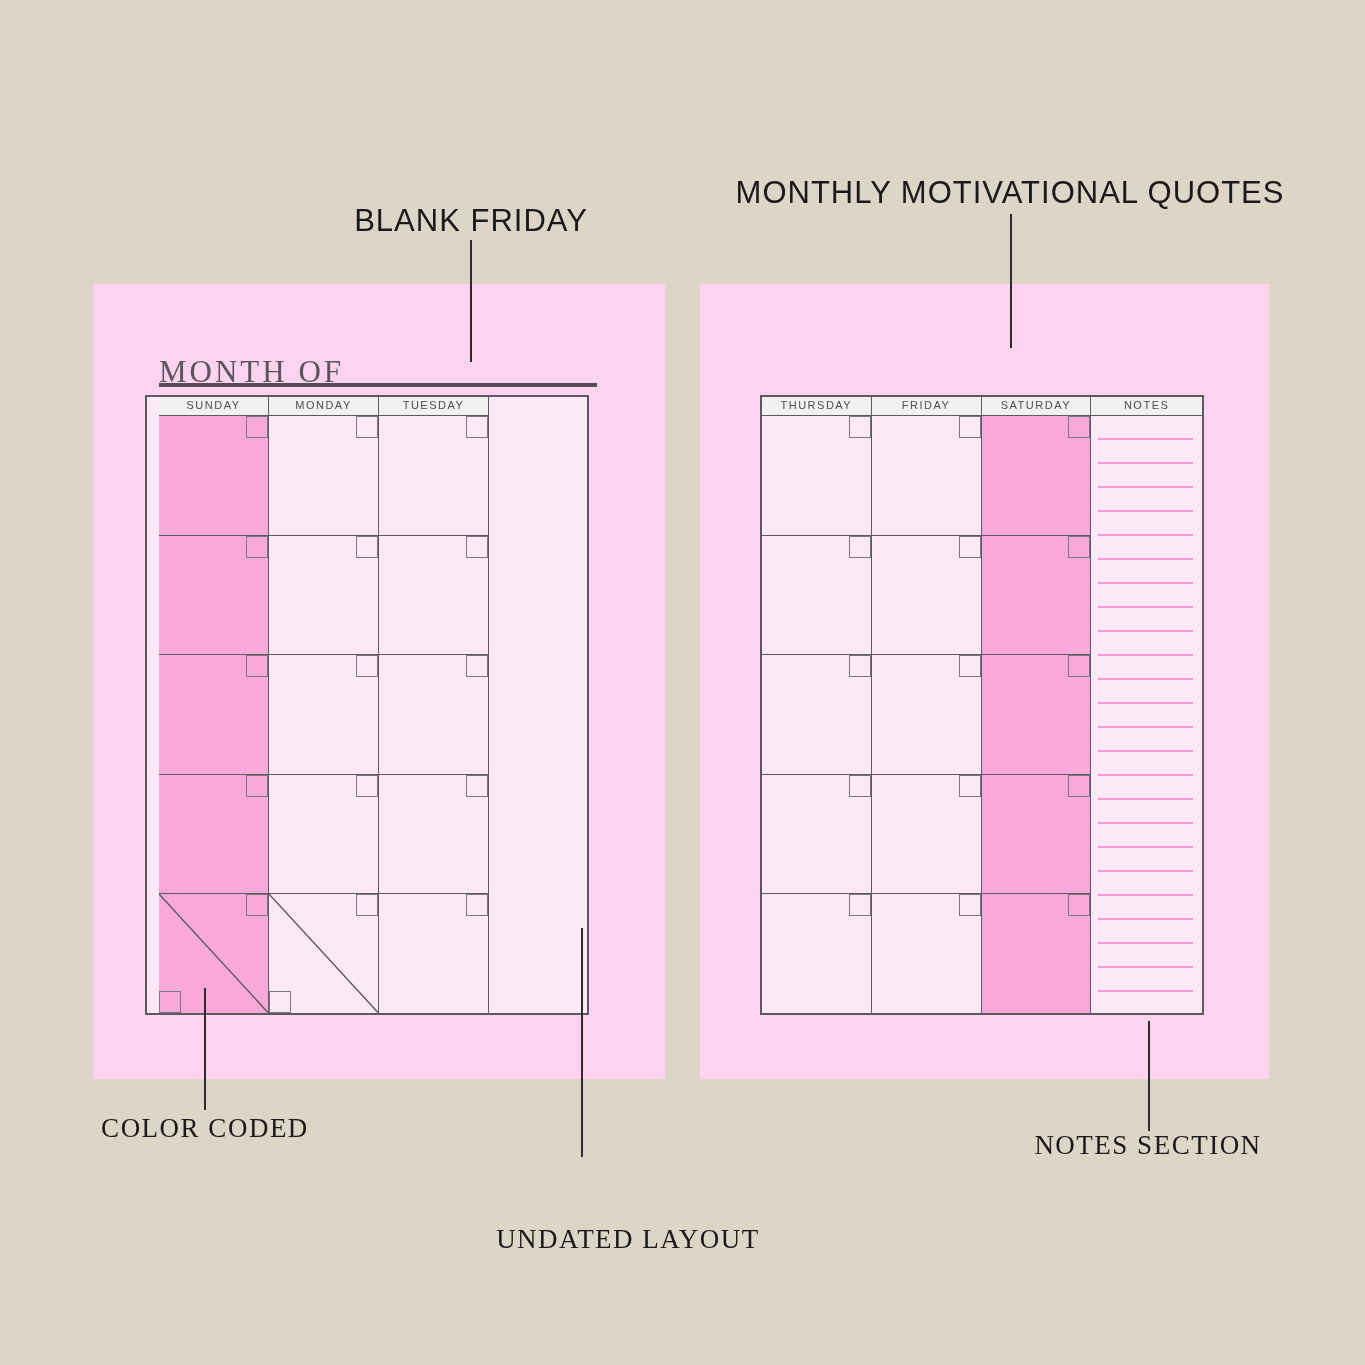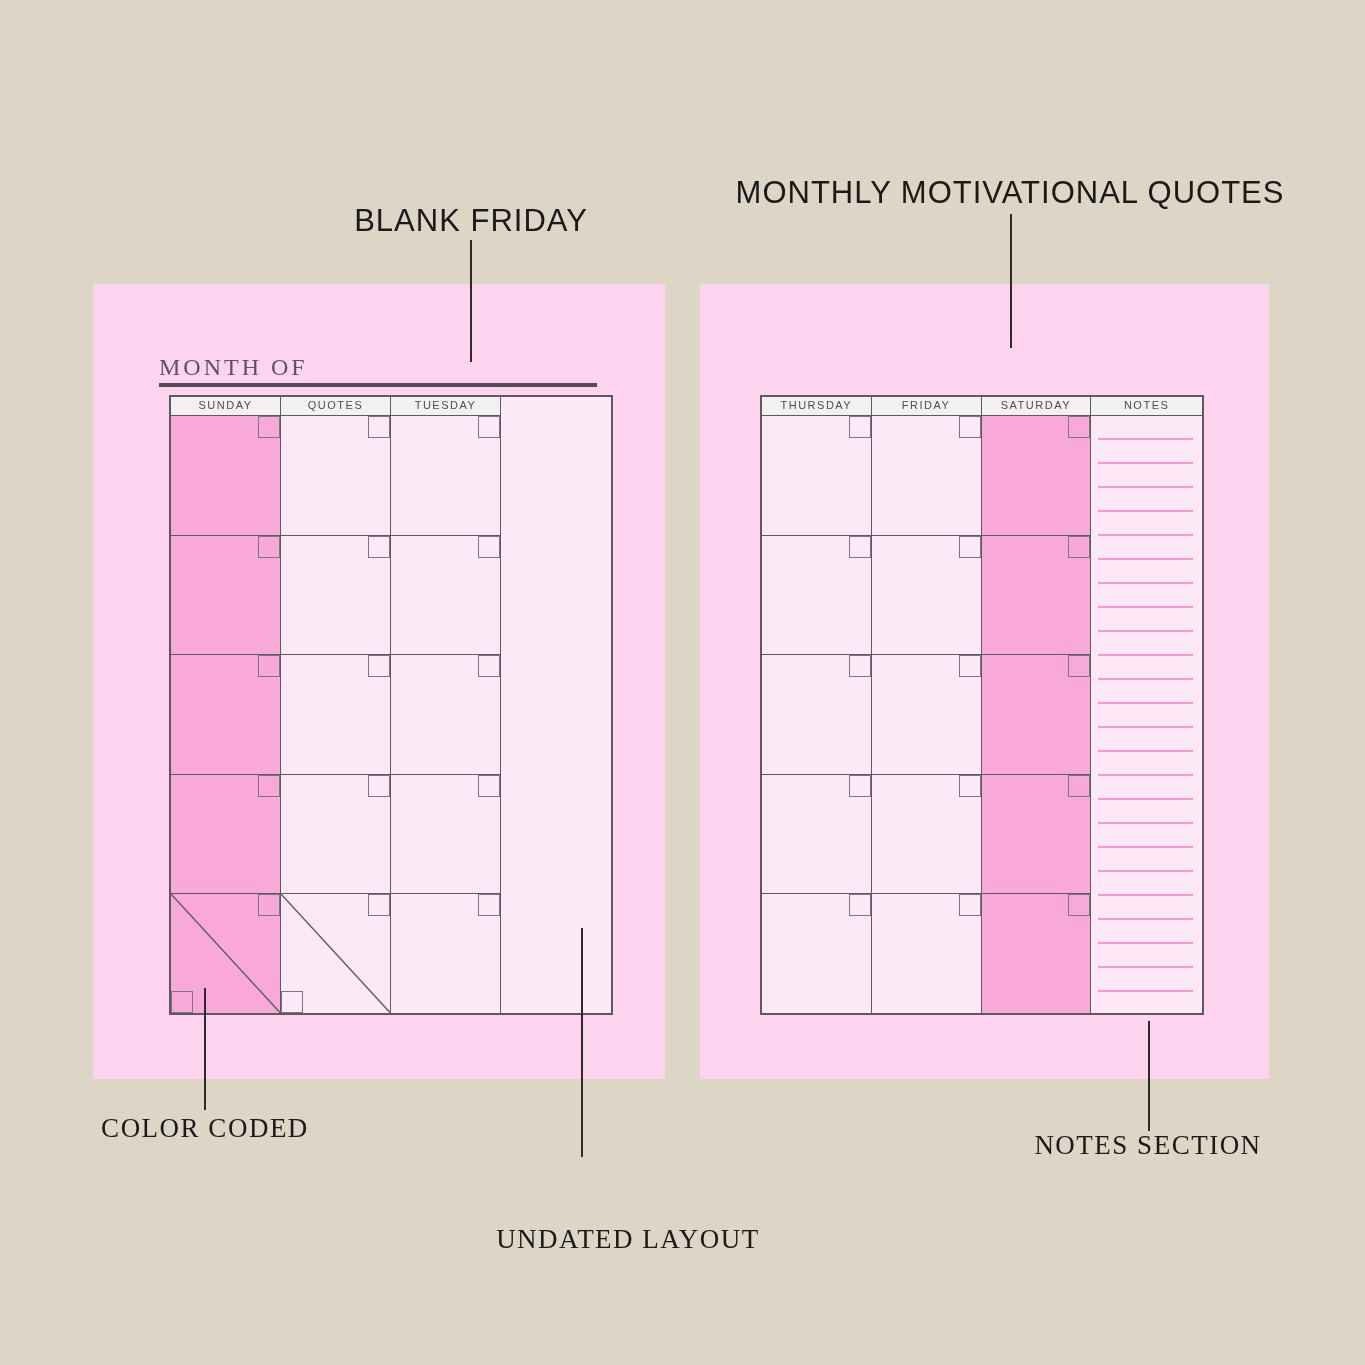--- a/index.html
+++ b/index.html
@@ -4,29 +4,29 @@
 <style>
   html,body{margin:0;padding:0;}
   body{background:#DDD5C6;font-family:"Liberation Sans",sans-serif;}
   .canvas{position:relative;width:1365px;height:1365px;background:var(--beige,#DDD5C6);overflow:hidden;}
 
   .page{position:absolute;top:284px;height:795px;background:var(--page-pink,#FDD3F0);}
   .page.left{left:93px;width:572px;}
   .page.right{left:700px;width:569px;}
 
   .page-title{position:absolute;left:66px;top:70px;font-family:"Liberation Serif",serif;
-    font-size:24px;letter-spacing:3px;color:var(--title,#5B5561);white-space:nowrap;}
+    font-size:31px;letter-spacing:3px;color:var(--title,#5B5561);white-space:nowrap;}
   .title-underline{position:absolute;left:66px;top:99px;width:438px;height:4px;background:var(--underline,#524D58);}
 
   .quote{position:absolute;right:69px;top:62px;text-align:right;font-weight:bold;
     font-size:16px;line-height:20px;letter-spacing:3px;color:var(--quote,#342C33);white-space:nowrap;}
 
   .grid{position:absolute;top:111px;width:444px;height:620px;box-sizing:border-box;
     border:2px solid var(--grid-border,#5C5960);display:flex;background:var(--cell-light,#FCE9F5);}
-  .grid.left-grid{left:76px;}
+  .grid.left-grid{left:52px;padding-left:12px;}
   .grid.right-grid{left:60px;}
   .grid-col{position:relative;width:110px;box-sizing:border-box;border-right:1.5px solid var(--grid-border,#5C5960);
     display:flex;flex-direction:column;}
   .grid-col.last{border-right:none;width:111px;}
   .col-header{height:19px;box-sizing:border-box;background:var(--header-bg,#F2F1EF);
     border-bottom:1.5px solid var(--grid-border,#5C5960);text-align:center;
     font-size:11px;line-height:17px;letter-spacing:1.5px;color:var(--header-text,#4E4D4D);}
   .cell{position:relative;flex:1;box-sizing:border-box;border-bottom:1.3px solid var(--grid-border,#5C5960);
     background:var(--cell-light,#FCE9F5);}
   .cell.last{border-bottom:none;}
@@ -77,21 +77,21 @@
           </div>
           <div class="cell last weekend">
             <div class="corner-square"></div>
             <svg class="diag" viewBox="0 0 100 100" preserveAspectRatio="none">
               <line x1="0" y1="0" x2="100" y2="100" stroke="#5C5960" stroke-width="1.4" vector-effect="non-scaling-stroke"></line>
             </svg>
             <div class="corner-square bl"></div>
           </div>
         </div>
         <div class="grid-col">
-          <div class="col-header">QUOTES</div>
+          <div class="col-header">MONDAY</div>
           <div class="cell">
             <div class="corner-square"></div>
           </div>
           <div class="cell">
             <div class="corner-square"></div>
           </div>
           <div class="cell">
             <div class="corner-square"></div>
           </div>
           <div class="cell">

